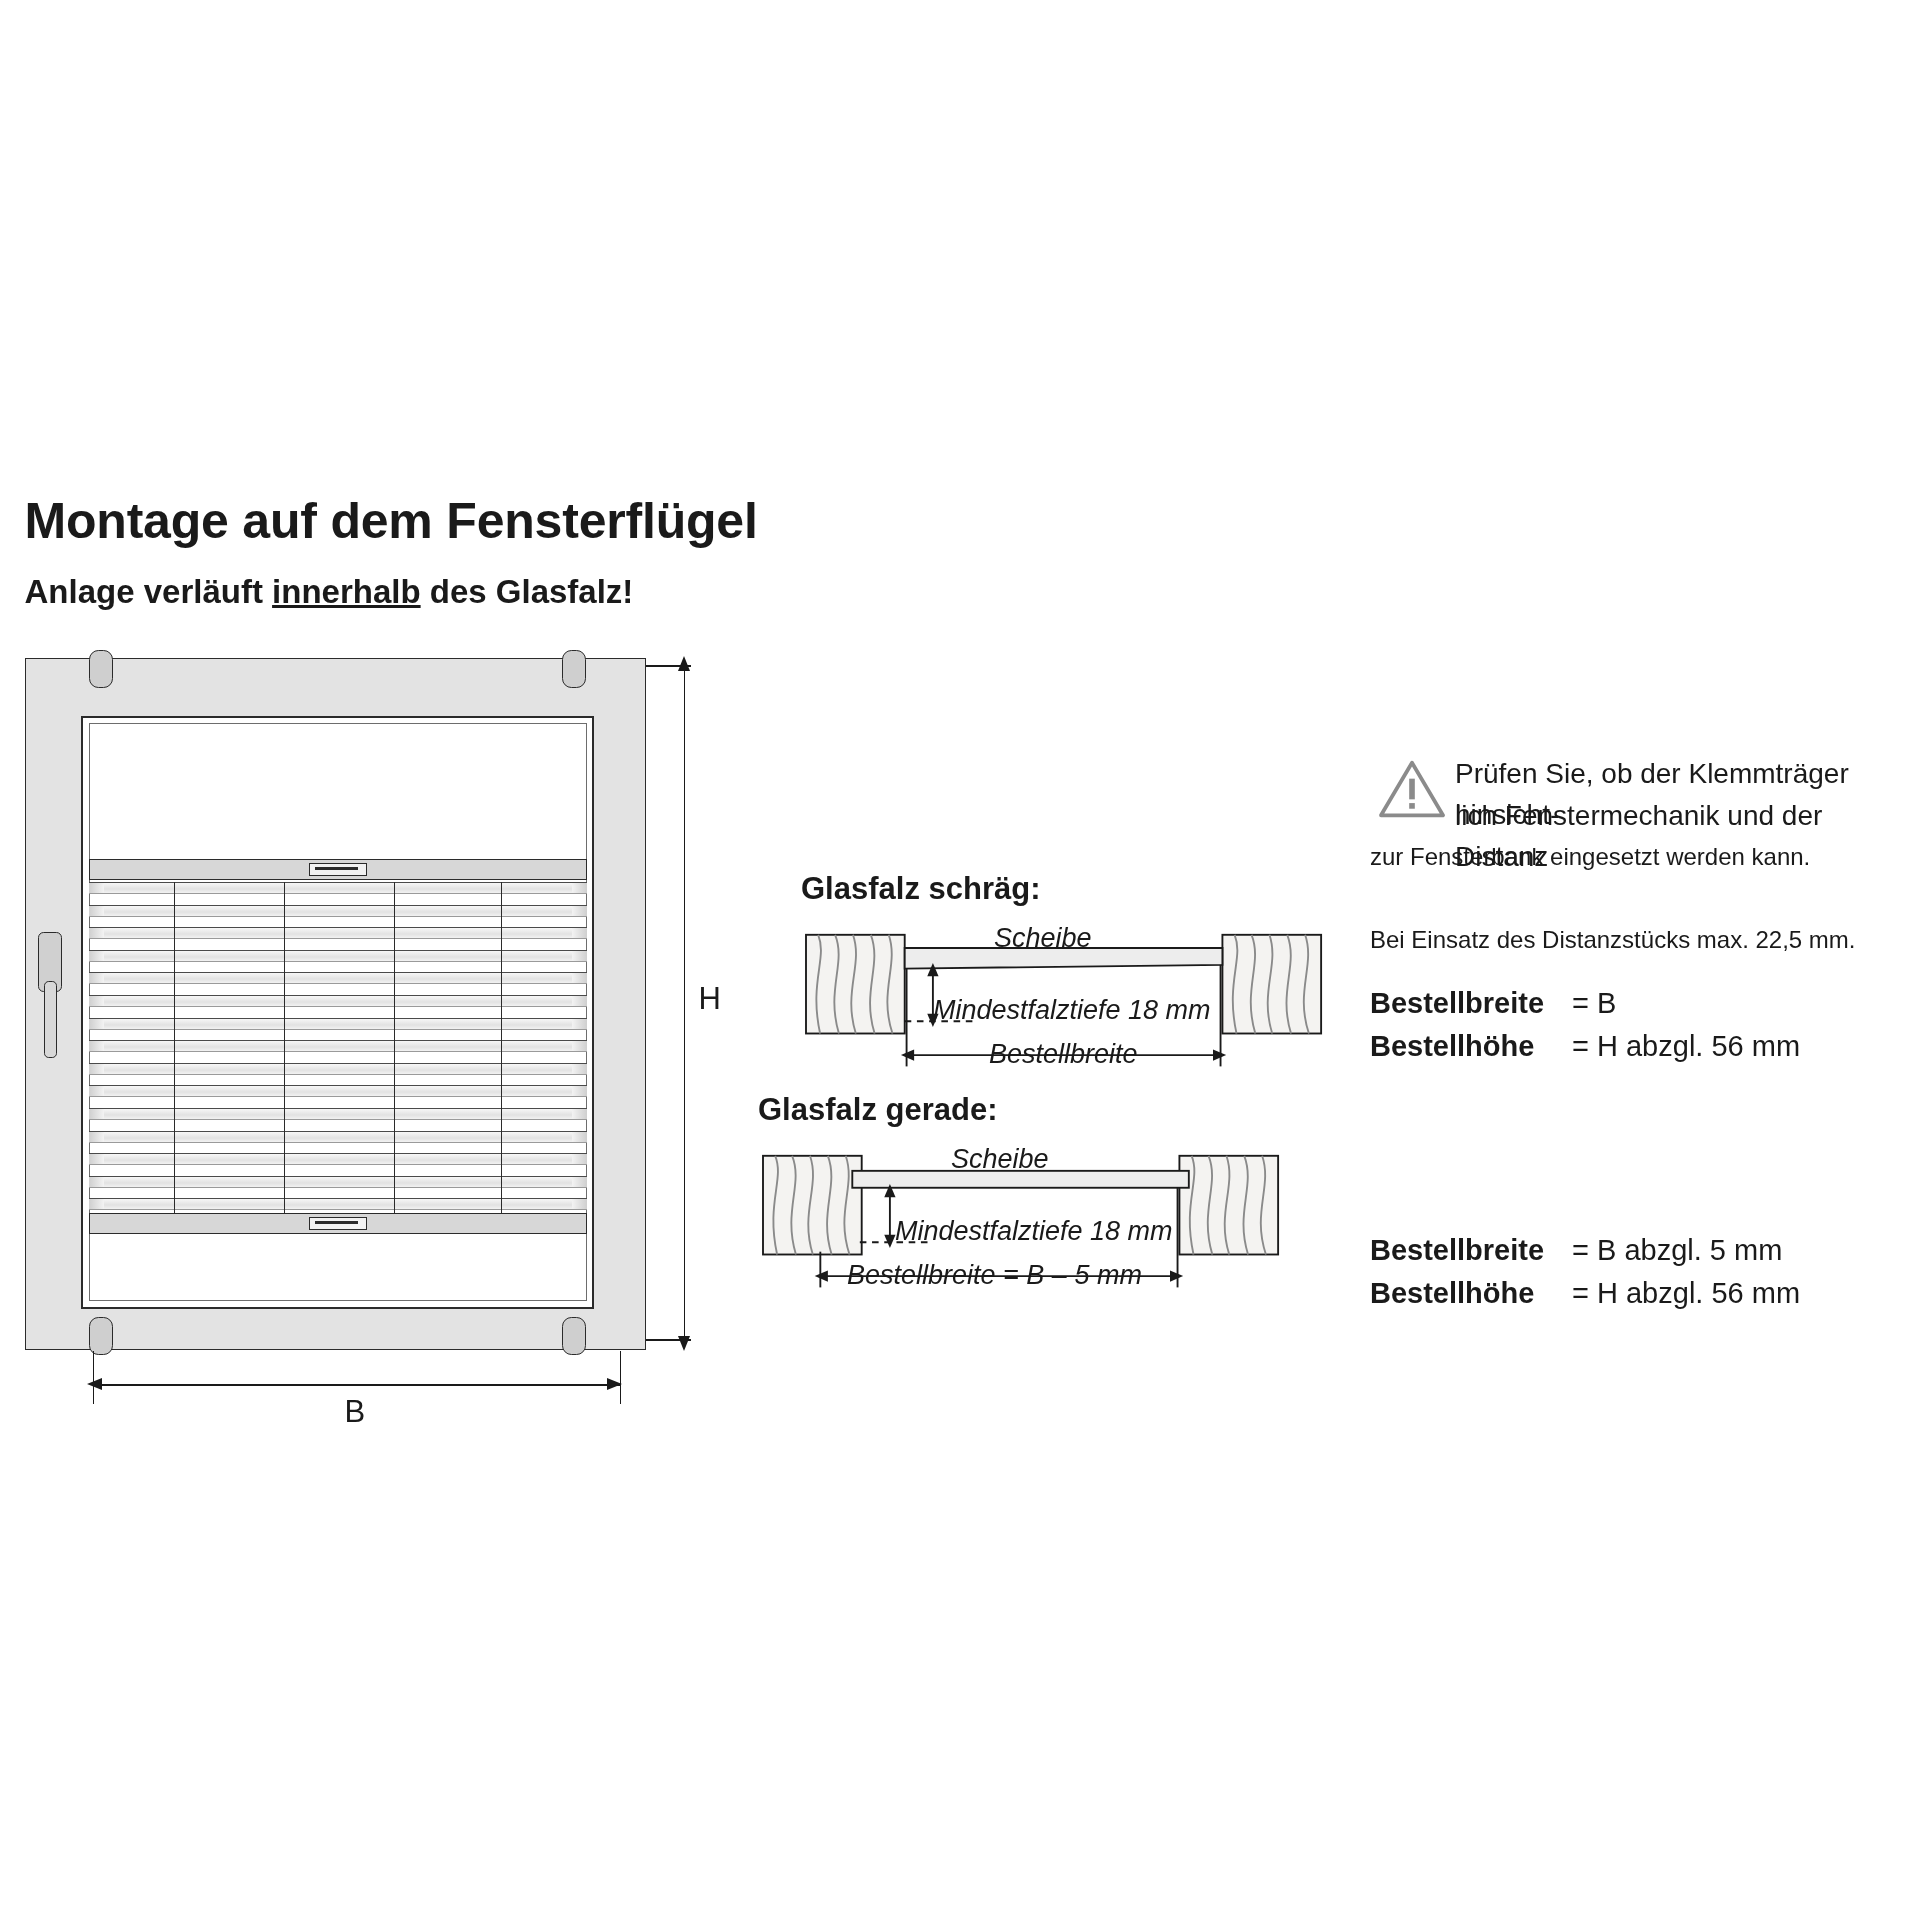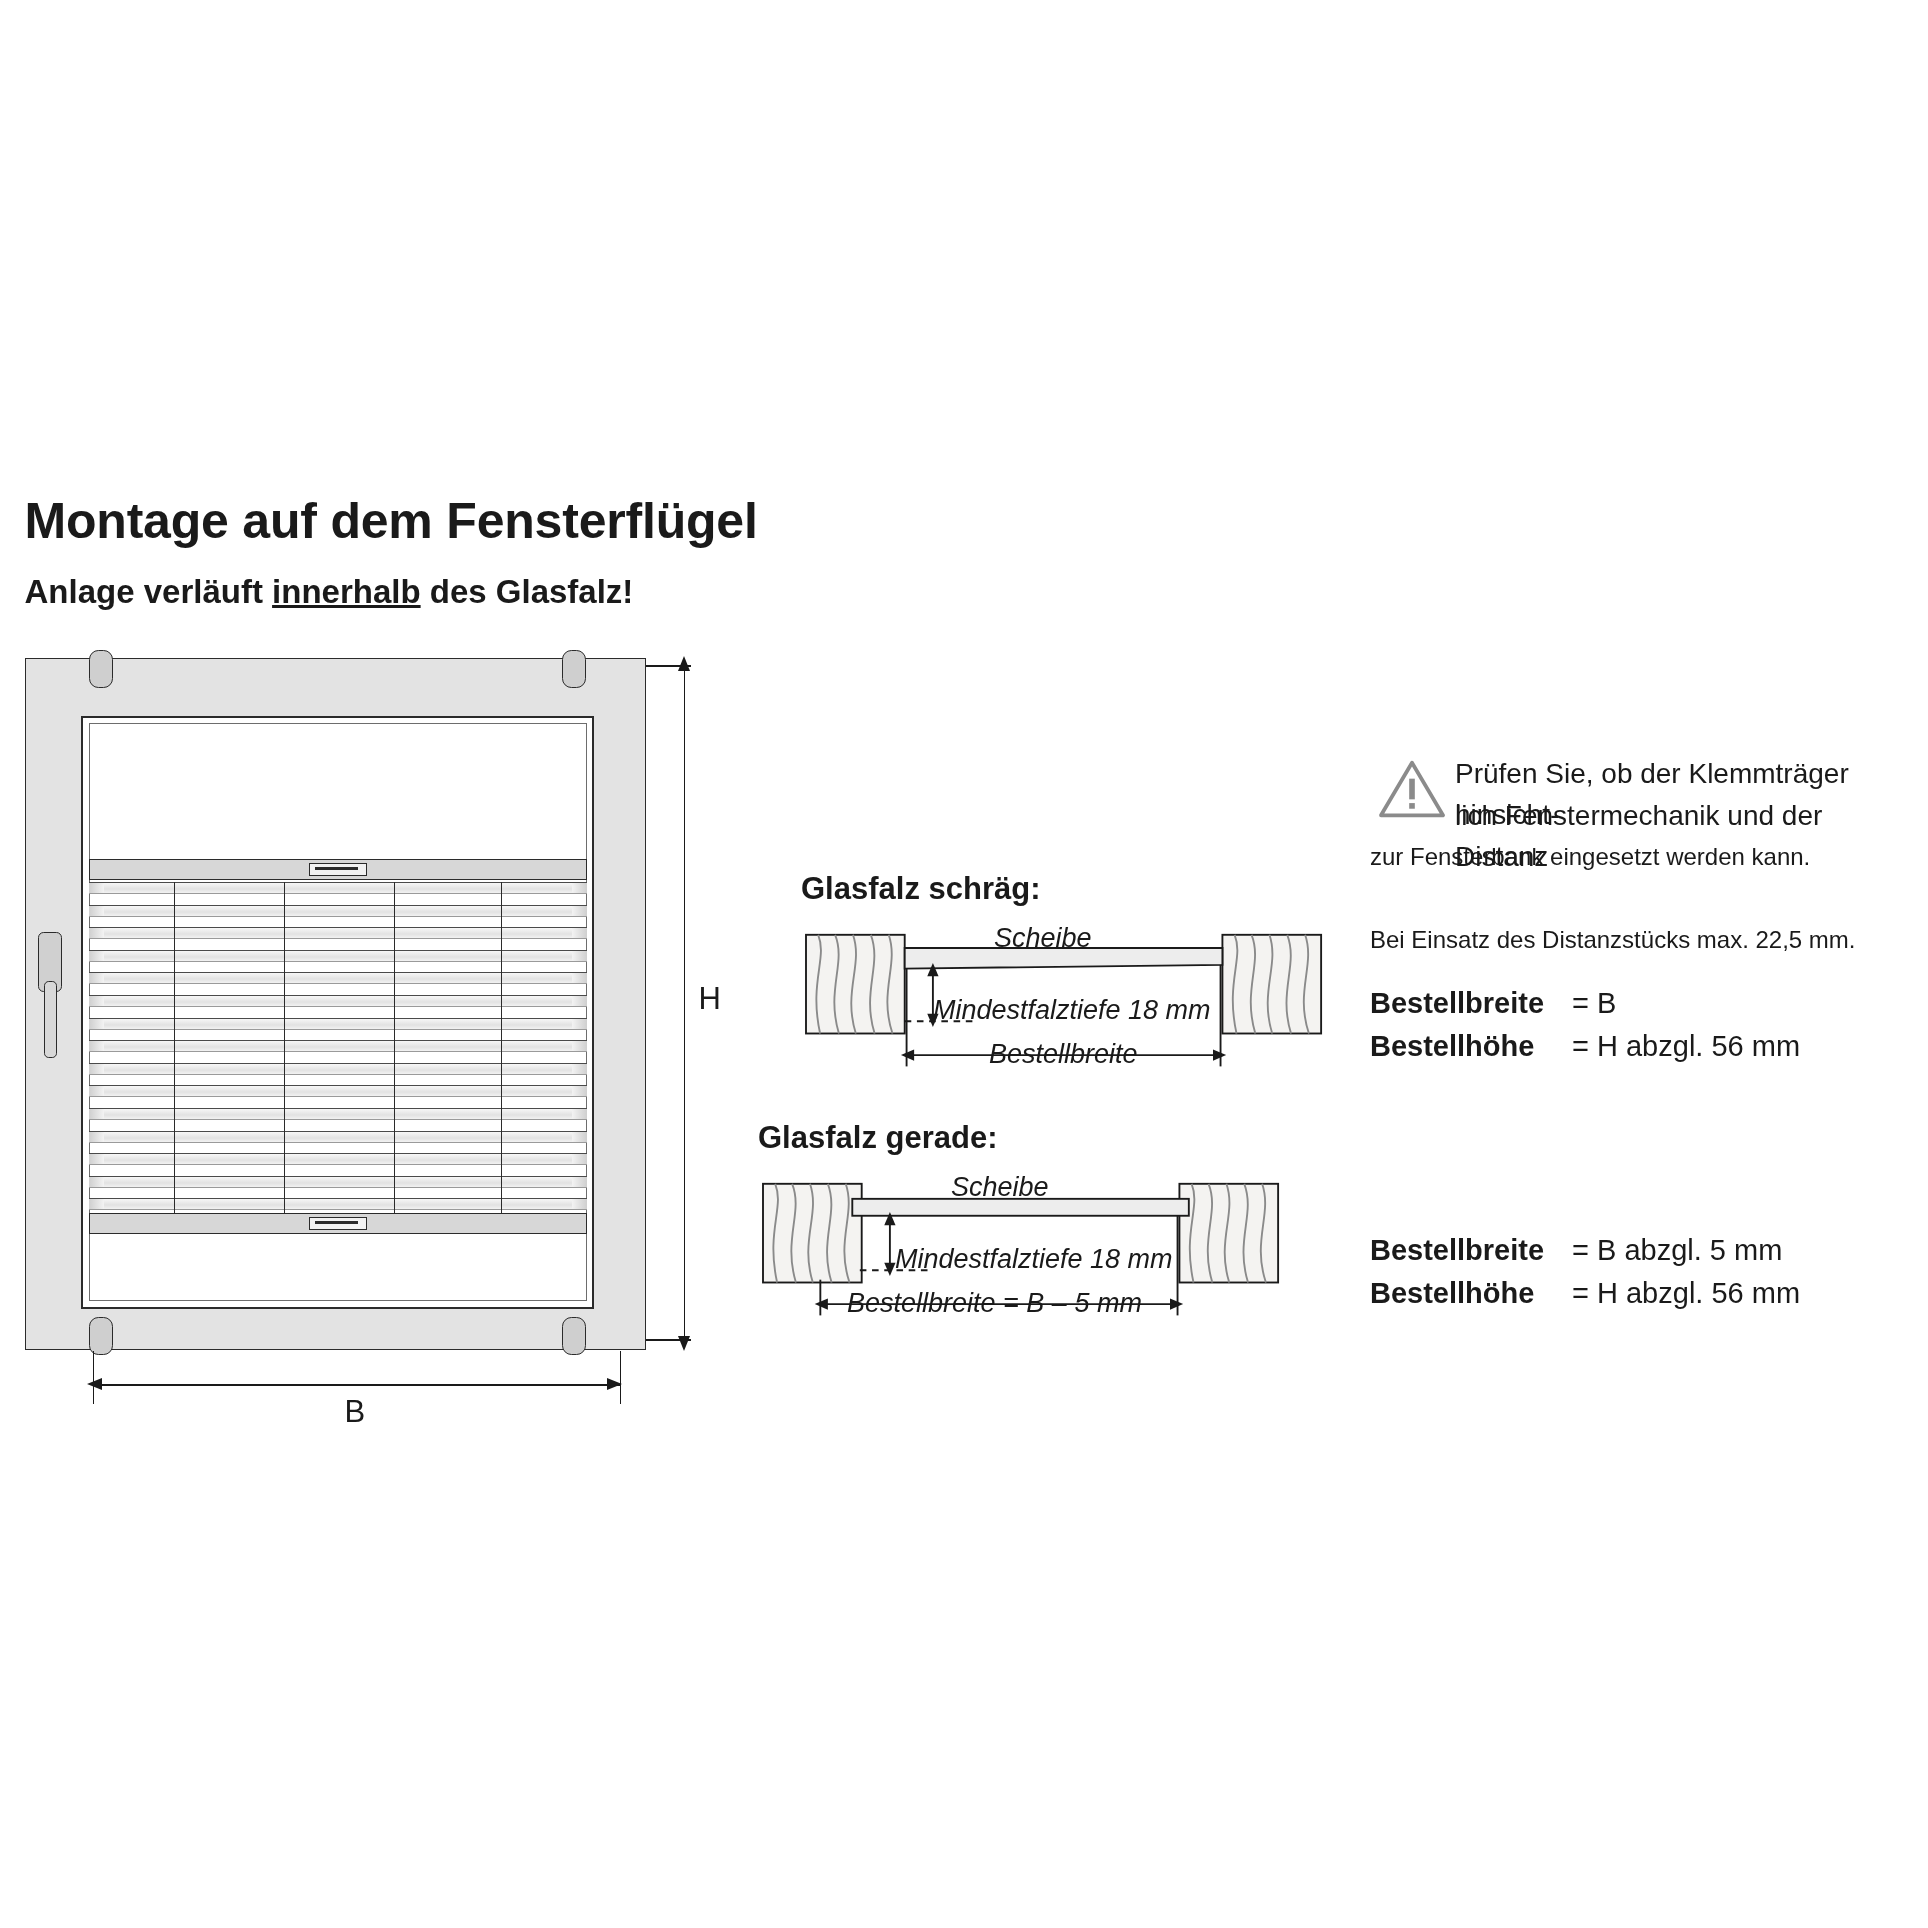--- a/index.html
+++ b/index.html
@@ -394,21 +394,21 @@
       <polygon points="106,148 120,142 120,154" fill="#1a1a1a"></polygon>
       <polygon points="452,148 438,142 438,154" fill="#1a1a1a"></polygon>
       <line x1="112" y1="56" x2="112" y2="160" stroke="#1a1a1a" stroke-width="2"></line>
       <line x1="446" y1="52" x2="446" y2="160" stroke="#1a1a1a" stroke-width="2"></line>
     </svg>
     <div class="detail-text" style="left:193px; top:52px;">Scheibe</div>
     <div class="detail-text" style="left:132px; top:124px;">Mindestfalztiefe 18 mm</div>
     <div class="detail-text" style="left:188px; top:168px;">Bestellbreite</div>
   </div>
 
-  <div class="detail" style="left:758px; top:1120px;">
+  <div class="detail" style="left:758px; top:1092px;">
     <div class="detail-title">Glasfalz gerade:</div>
     <svg class="detail-svg" width="527" height="188" viewBox="0 0 560 200">
       <g>
         <rect x="5" y="20" width="105" height="105" fill="#f4f3f1" stroke="#1a1a1a" stroke-width="2"></rect>
         <path d="M18 20 C 28 45, 8 70, 20 125" fill="none" stroke="#8a8a8a" stroke-width="2"></path>
         <path d="M36 20 C 48 50, 26 78, 40 125" fill="none" stroke="#8a8a8a" stroke-width="2"></path>
         <path d="M55 20 C 66 52, 44 80, 58 125" fill="none" stroke="#8a8a8a" stroke-width="2"></path>
         <path d="M74 20 C 86 52, 64 80, 78 125" fill="none" stroke="#8a8a8a" stroke-width="2"></path>
         <path d="M93 20 C 104 52, 82 80, 97 125" fill="none" stroke="#8a8a8a" stroke-width="2"></path>
       </g>

